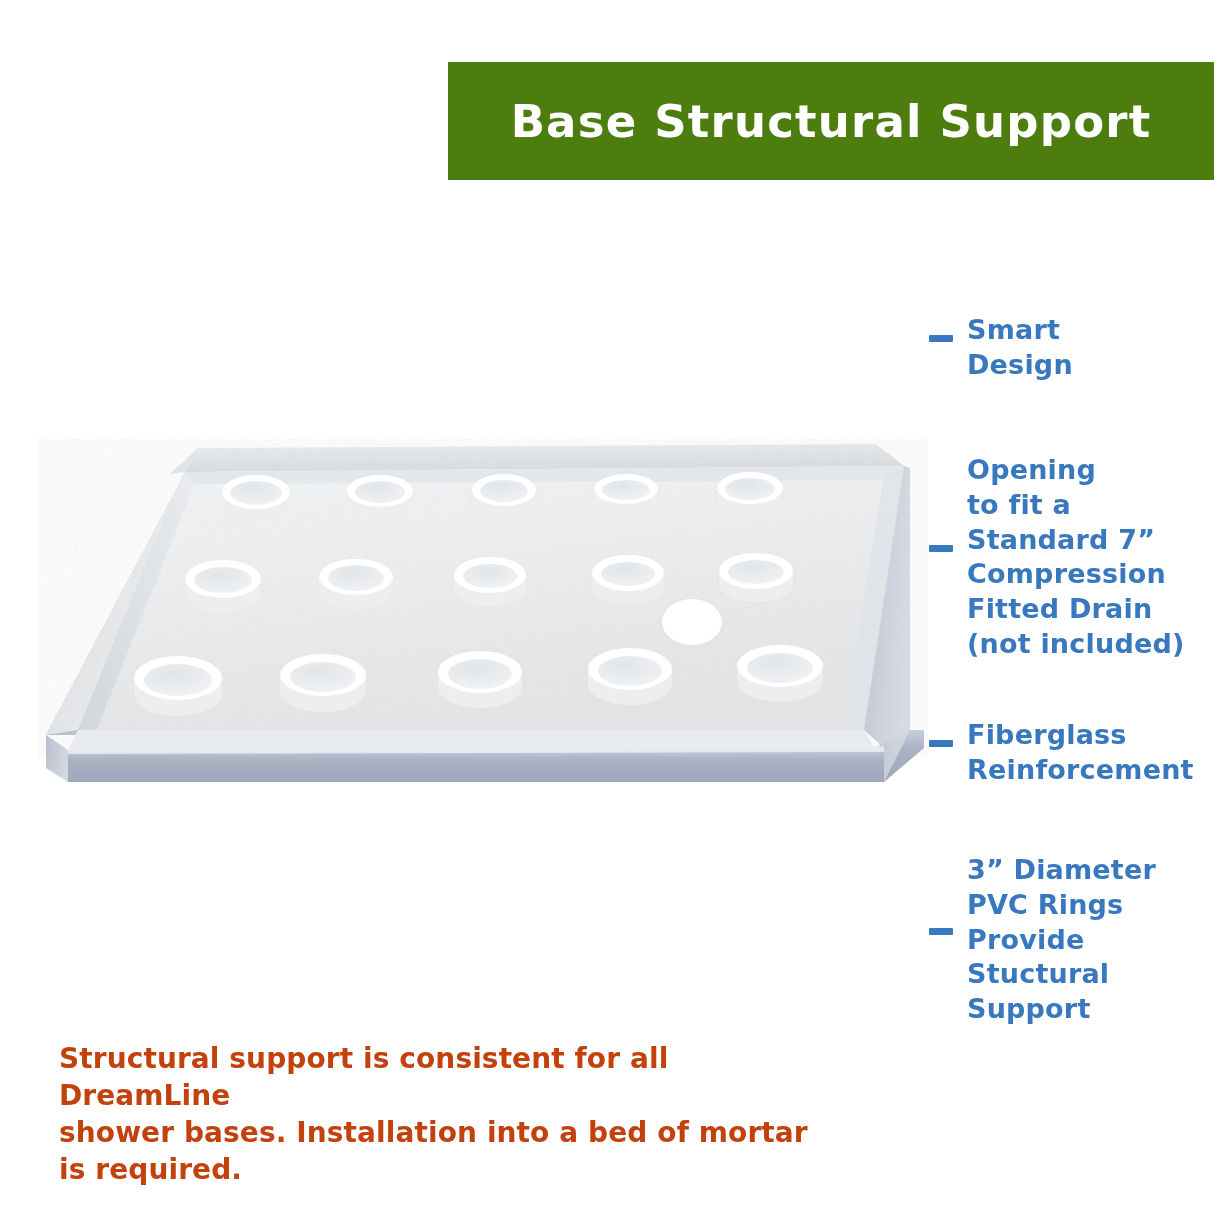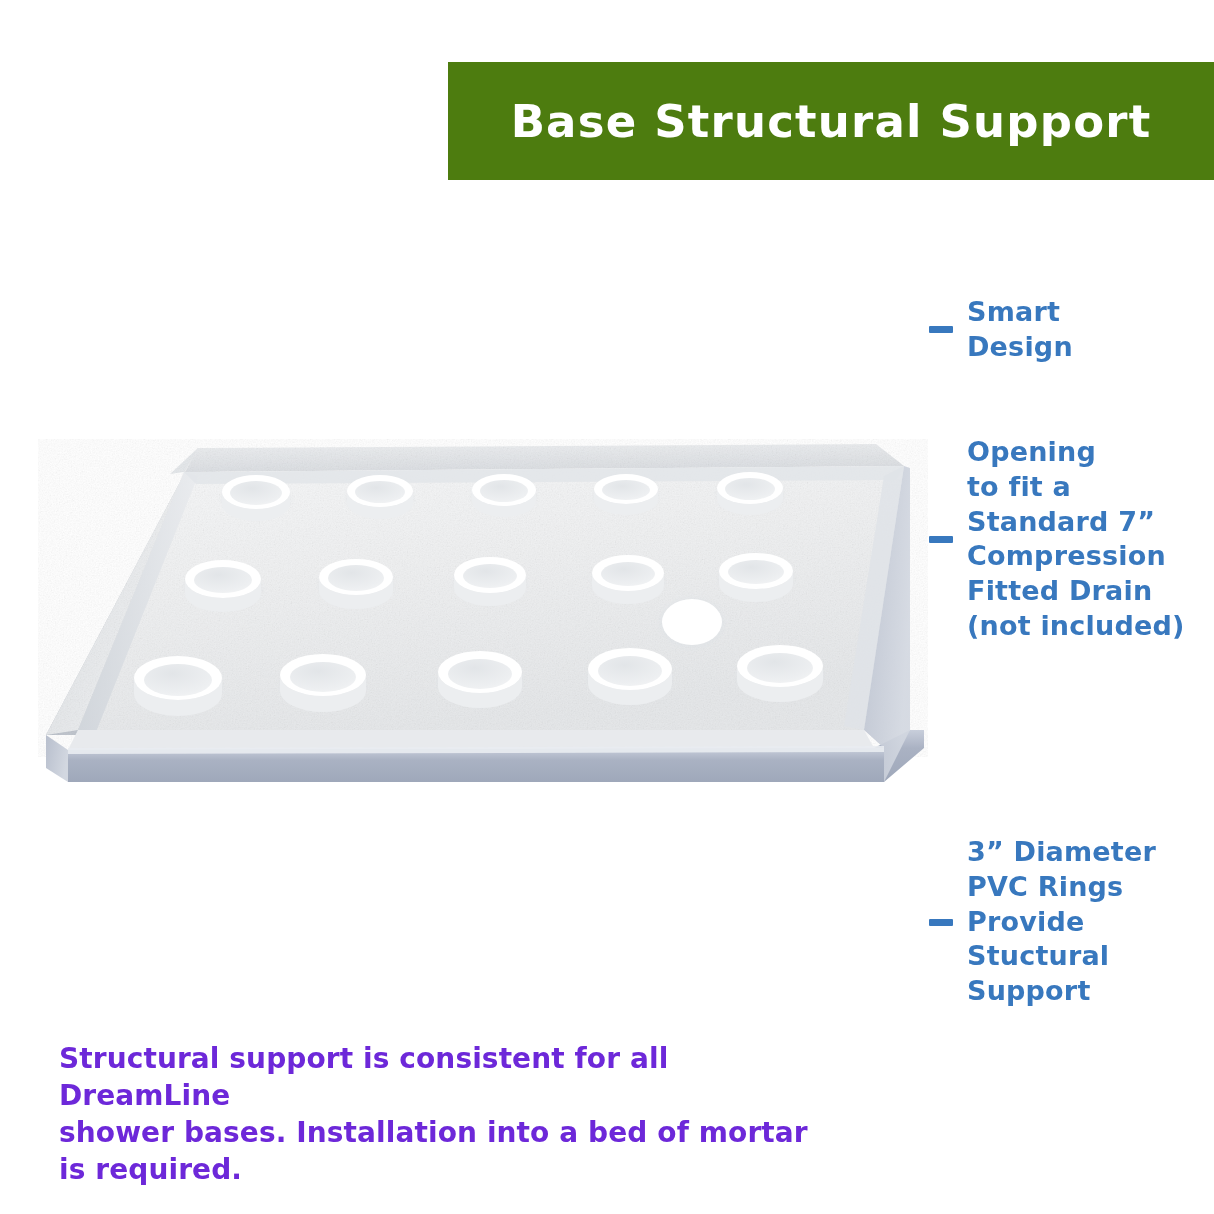--- a/index.html
+++ b/index.html
@@ -54,34 +54,35 @@
     margin-right: 14px;
   }
   .callout-text {
     color: #3878be;
     font-size: 27px;
     font-weight: bold;
     line-height: 1.29;
     letter-spacing: 0.2px;
     font-family: "DejaVu Sans", sans-serif;
     white-space: pre-line;
+    margin-top: 18px;
   }
 
   #callout-1 { left: 929px; top: 295px; }
   #callout-2 { left: 929px; top: 435px; }
   #callout-3 { left: 929px; top: 700px; }
   #callout-4 { left: 929px; top: 835px; }
 
   
   .bottom-note {
     position: absolute;
     left: 59px;
     top: 1041px;
     width: 760px;
-    color: #6d28d9;
+    color: #c2410c;
     font-size: 28px;
     font-weight: bold;
     line-height: 1.32;
     letter-spacing: 0.1px;
     font-family: "DejaVu Sans", sans-serif;
     white-space: pre-line;
   }
 
   
   .product {
@@ -290,20 +291,25 @@
   <div class="callout" id="callout-2">
     <span class="callout-dash"></span>
     <span class="callout-text">Opening
 to fit a
 Standard 7”
 Compression
 Fitted Drain
 (not included)</span>
   </div>
 
+  <div class="callout" id="callout-3">
+    <span class="callout-dash"></span>
+    <span class="callout-text">Fiberglass
+Reinforcement</span>
+  </div>
 
   <div class="callout" id="callout-4">
     <span class="callout-dash"></span>
     <span class="callout-text">3” Diameter
 PVC Rings
 Provide
 Stuctural
 Support</span>
   </div>
 

